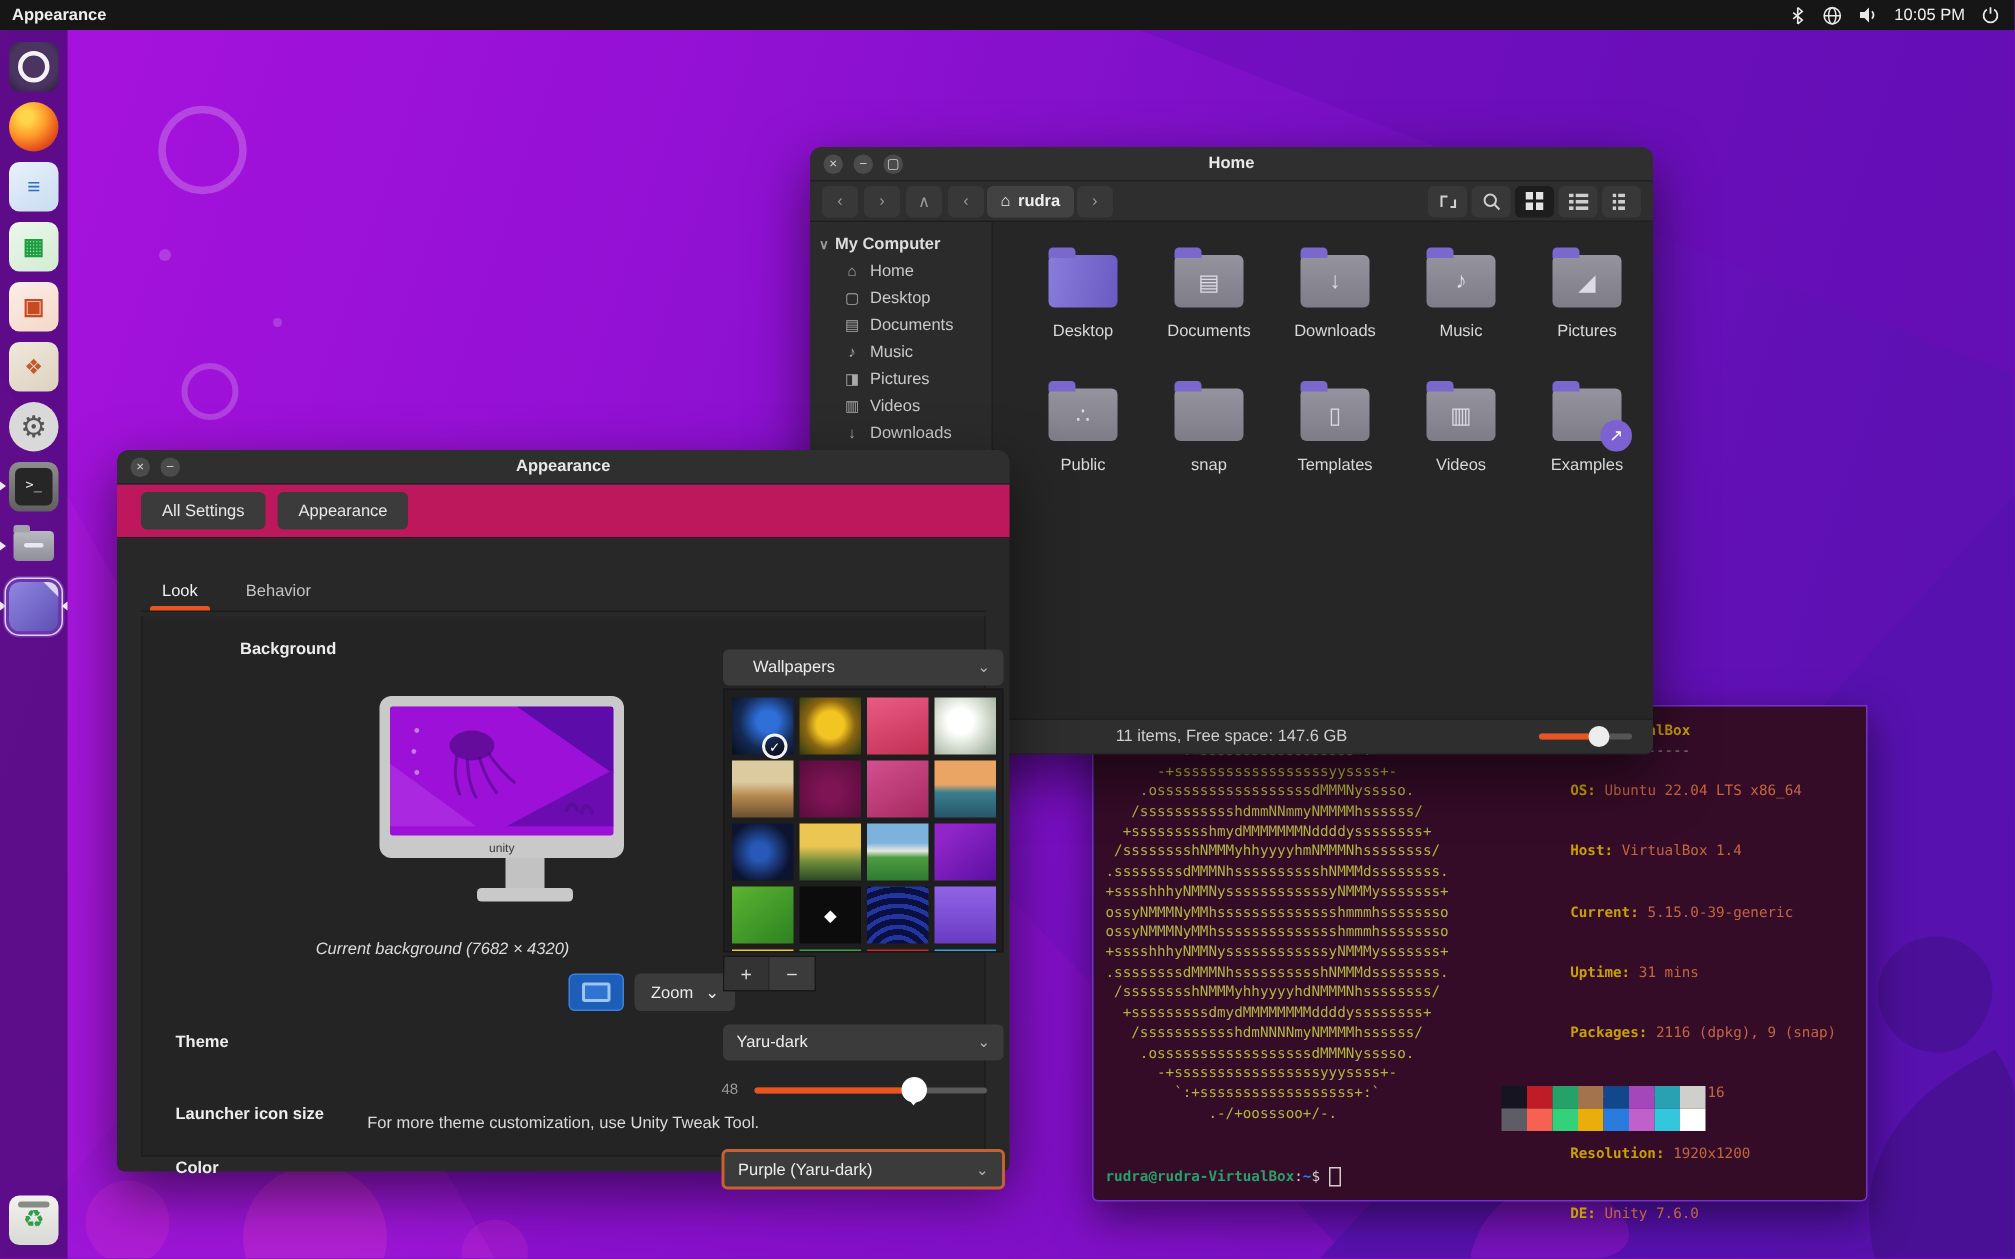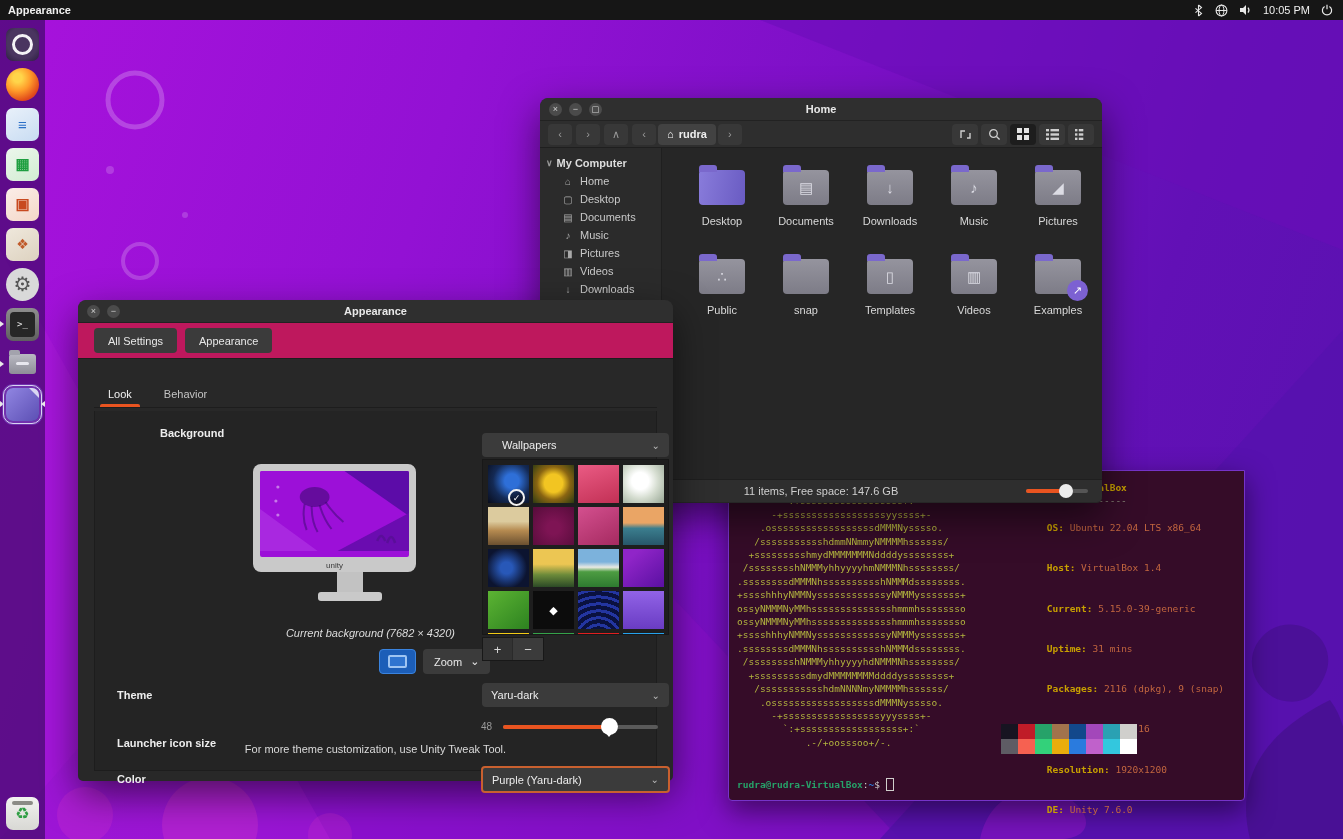--- a/index.html
+++ b/index.html
@@ -92,21 +92,21 @@
   .sec-label { position:absolute; font-size:11px; font-weight:bold; color:#ededed;padding-left:43px; }
   .combo { position:absolute; height:24px; background:#3b3b3b; border-radius:4px; display:flex; align-items:center; padding:0 9px; color:#ececec; font-size:11px; }
   .combo .chev { margin-left:auto; color:#b9b9b9; font-size:10px; }
   .monitor { position:absolute; left:116px; top:53px; width:193px;margin-left:42px; }
   .bezel { width:163px; height:108px; background:#c9c9c9; border-radius:8px; padding:7px 7px 15px; position:relative; }
   .screen { width:100%; height:100%; border-radius:2px; overflow:hidden; position:relative; background:#9c10d8; }
   .screen svg { position:absolute; inset:0; }
   .bezel-label { position:absolute; bottom:2px; left:0; right:0; text-align:center; font-size:8px; color:#3a3a3a; }
   .stand-neck { width:26px; height:20px; background:#c2c2c2; margin:0 auto; }
   .stand-base { width:64px; height:9px; background:#c9c9c9; border-radius:3px; margin:0 auto; }
-  .bg-caption { position:absolute; left:40px; top:216px; width:320px; text-align:right; font-style:italic; font-size:11px; color:#dcdcdc; }
+  .bg-caption { position:absolute; left:40px; top:216px; width:320px; text-align:center; font-style:italic; font-size:11px; color:#dcdcdc; }
   .btn-screen { position:absolute; left:284px; top:238px; width:37px; height:25px; background:#1c5eb8; border:1px solid #3a83de; border-radius:4px; display:flex; align-items:center; justify-content:center; }
   .btn-screen .scr { width:19px; height:13px; border:2px solid #9ec4f2; border-radius:2px; background:#2f74d0; }
   .btn-zoom { position:absolute; left:328px; top:238px; height:25px; background:#3b3b3b; border-radius:4px; color:#e8e8e8; font-size:11px; display:flex; align-items:center; gap:8px; padding:0 11px; }
   .wp-panel { position:absolute; left:387px; top:22px; width:187px; }
   .wp-combo { position:static; width:187px;padding-left:20px; }
   .wp-gridbox { margin-top:2px; background:#1e1e1e; border:1px solid #181818; height:176px; overflow:hidden; padding:5px; }
   .wp-grid { display:grid; grid-template-columns:repeat(4,41px); gap:4px; }
   .wp { width:41px; height:38px; position:relative; }
   .wp-check { position:absolute; left:413px; top:78px; width:17px; height:17px; border:2px solid #f2f2f2; border-radius:50%; background:rgba(10,10,20,.55); color:#fff; font-size:9px; display:flex; align-items:center; justify-content:center; }
   .wp-actions { margin-top:2px; display:flex; border:1px solid #181818; width:62px; }

